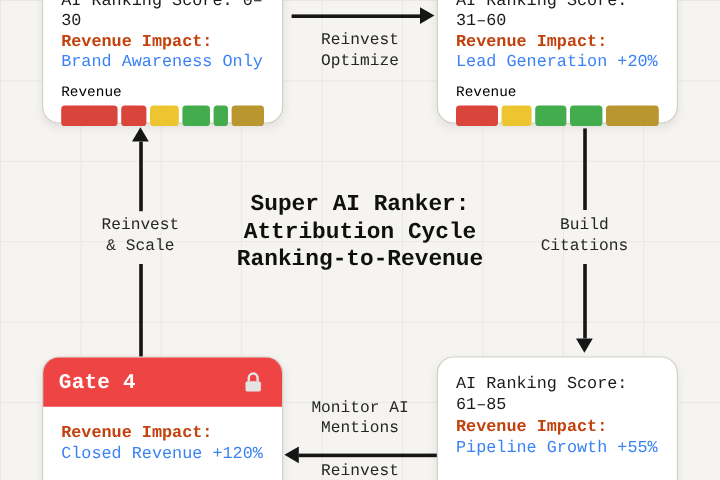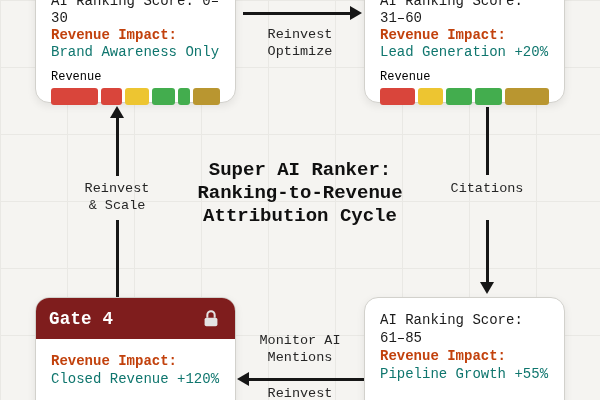--- a/index.html
+++ b/index.html
@@ -22,27 +22,27 @@
   .card-g1{left:35px;top:-60px;height:163px;}
   .card-g2{left:364px;top:-60px;height:163px;}
   .card-g4{left:35px;top:297px;height:150px;}
   .card-g3{left:364px;top:297px;height:150px;}
   .tcard-body{padding:52px 15px 0 15px;}
   .bcard-body{padding:13px 15px 0 15px;}
   .score{font-size:14px;line-height:17px;color:#1b1b1b;}
   .bcard-body .score{line-height:18px;}
   .impact-label{font-size:14px;line-height:17px;font-weight:700;color:#c2410c;}
   .bcard-body .impact-label{line-height:18px;}
-  .impact-value{font-size:14px;line-height:17px;color:#0f766e;}
+  .impact-value{font-size:14px;line-height:17px;color:#3b82f6;}
   .bcard-body .impact-value{line-height:18px;}
   .rev-label{font-size:12px;line-height:14px;color:#000000;margin-top:9px;}
   .bar{display:flex;gap:3px;height:17px;margin-top:4px;}
   .bar .seg{border-radius:3px;}
   .card-header{
-    height:41px;background:#7f1d1d;border-radius:13px 13px 0 0;
+    height:41px;background:#ef4444;border-radius:13px 13px 0 0;
     display:flex;align-items:center;justify-content:space-between;padding:0 13px;
   }
   .gate-title{color:#ffffff;font-size:17.5px;font-weight:700;letter-spacing:.2px;}
   .lock{width:22px;height:22px;display:block;}
   
   .center-title{
     position:absolute;left:150px;top:159px;width:300px;text-align:center;
     font-size:19px;line-height:23px;font-weight:700;color:#101010;
   }
   
@@ -114,33 +114,34 @@
   <div class="card card-g3">
     <div class="bcard-body">
       <div class="score">AI Ranking Score: 61–85</div>
       <div class="impact-label">Revenue Impact:</div>
       <div class="impact-value">Pipeline Growth +55%</div>
     </div>
   </div>
 
   <div class="center-title">
     <div>Super AI Ranker:</div>
+    <div>Attribution Cycle</div>
     <div>Ranking-to-Revenue</div>
-    <div>Attribution Cycle</div>
   </div>
 
   <div class="line" style="left:243px;top:12px;width:108px;height:2.5px;"></div>
   <div class="head head-right" style="left:350px;top:5.5px;"></div>
   <div class="arrow-label" style="left:245px;top:26px;">
     <div>Reinvest</div>
     <div>Optimize</div>
   </div>
 
   <div class="line" style="left:486px;top:107px;width:2.5px;height:68px;"></div>
   <div class="arrow-label" style="left:432px;top:180px;">
+    <div>Build</div>
     <div>Citations</div>
   </div>
   <div class="line" style="left:486px;top:220px;width:2.5px;height:62px;"></div>
   <div class="head head-down" style="left:480px;top:282px;"></div>
 
   <div class="head head-up" style="left:110px;top:106px;"></div>
   <div class="line" style="left:116px;top:118px;width:2.5px;height:58px;"></div>
   <div class="arrow-label" style="left:62px;top:180px;">
     <div>Reinvest</div>
     <div>&amp; Scale</div>

